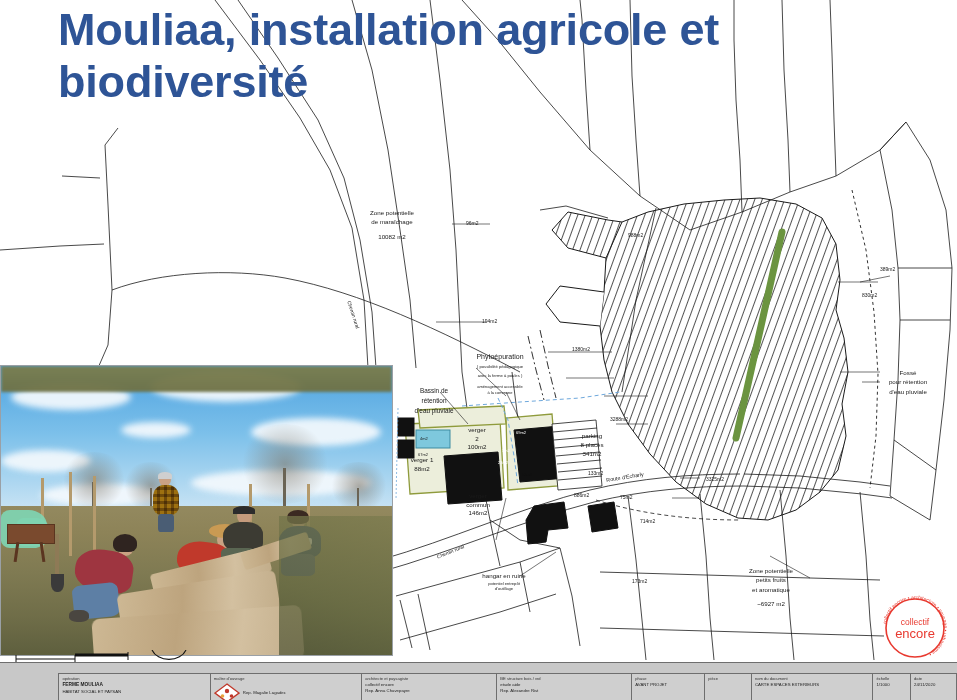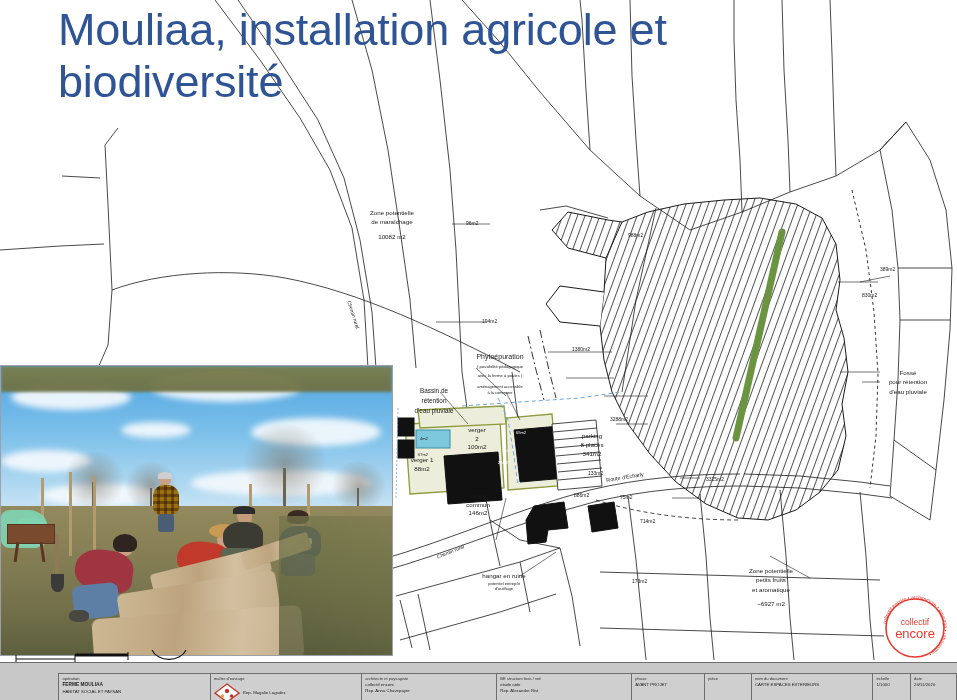--- a/index.html
+++ b/index.html
@@ -8,21 +8,21 @@
     width:957px;height:700px;overflow:hidden;position:relative;
     background:#ffffff;
     font-family:"Liberation Sans","DejaVu Sans",sans-serif;
   }
 
   
   #slide-title{
     position:absolute;left:58px;top:4px;width:820px;
     color:#2e5496;
     font-size:45px;line-height:52px;
-    font-weight:400;
+    font-weight:700;
     letter-spacing:-0.2px;
     z-index:40;
     pointer-events:none;
   }
 
   
   #plan{position:absolute;left:0;top:0;width:957px;height:660px;z-index:10;}
   #plan svg{display:block;}
 
   

